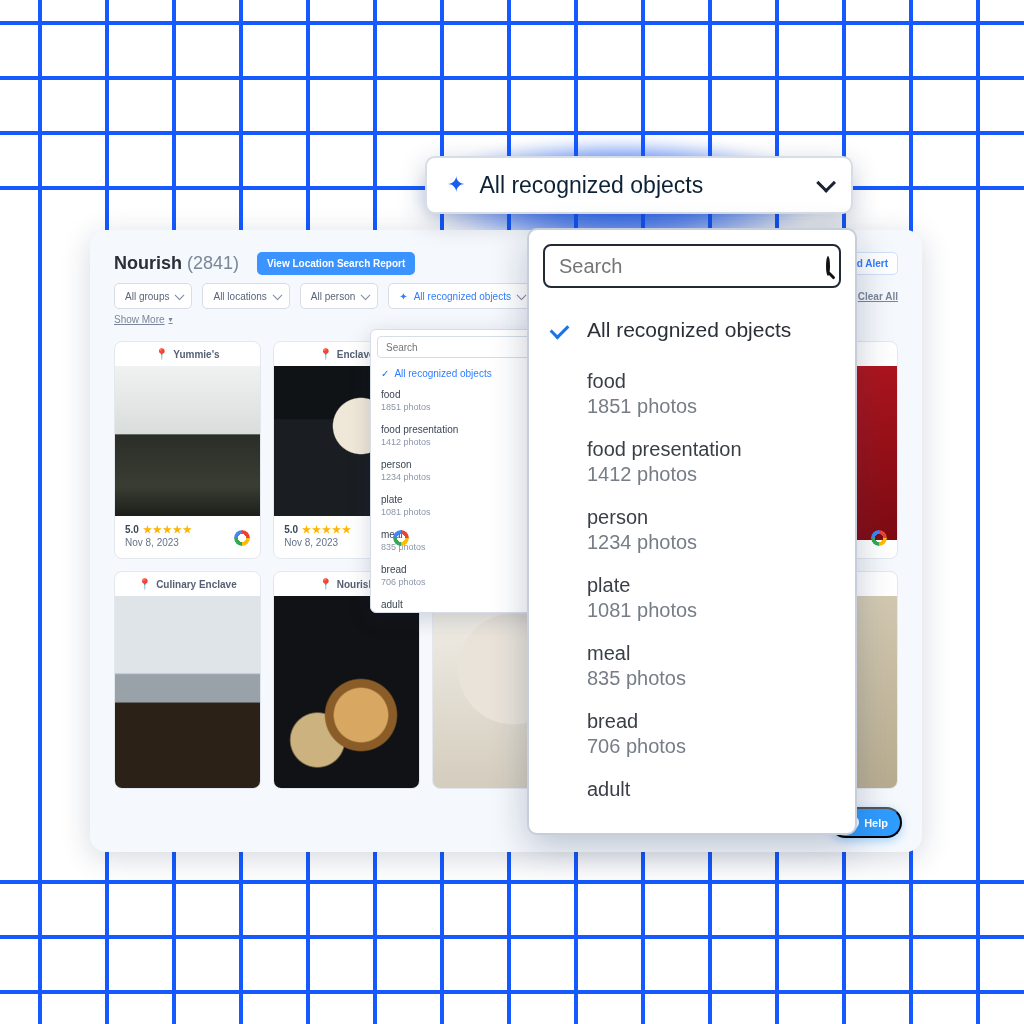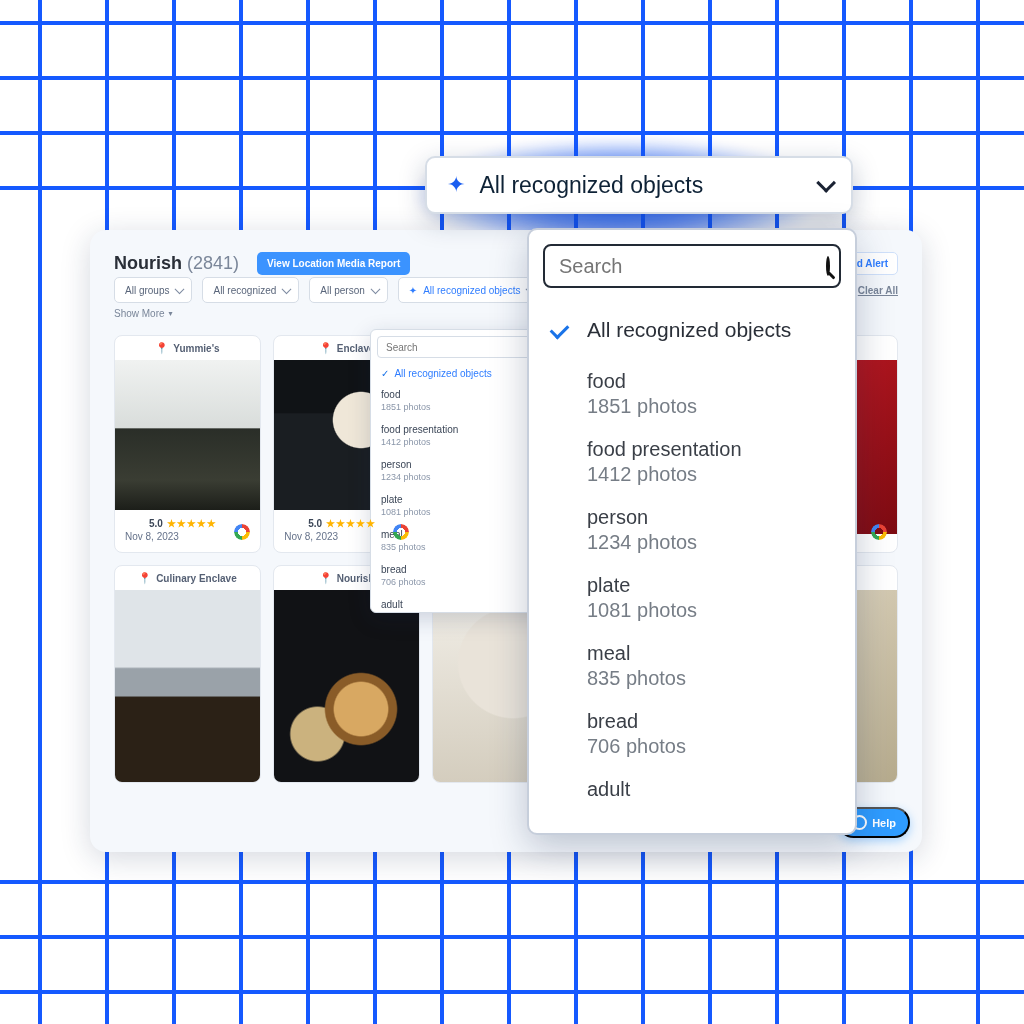--- a/index.html
+++ b/index.html
@@ -50,61 +50,61 @@
 
   
   .app{position:absolute;left:90px;top:230px;width:832px;height:622px;background:var(--bg-app);border-radius:16px;box-shadow:0 6px 30px rgba(20,40,80,.18);padding:22px 24px 0 24px;overflow:hidden;}
   .app .hdr{display:flex;align-items:center;gap:18px;}
   .title{font-size:18px;font-weight:700;color:var(--text);}
   .count{color:var(--muted);font-weight:500;}
   .btn-blue{background:var(--blue-light);color:#fff;border:0;border-radius:5px;font-size:10px;padding:6px 10px;font-weight:600;}
   .add-alert{margin-left:auto;font-size:10px;color:#2f7dff;font-weight:600;border:1px solid #cfe0fa;background:#fff;border-radius:5px;padding:5px 9px;}
 
   .filters-lbl{font-size:9px;letter-spacing:.3px;color:var(--muted);font-weight:700;margin-top:12px;}
-  .filters-row{display:flex;align-items:center;gap:10px;margin-top:2px;position:relative;}
+  .filters-row{display:flex;align-items:center;gap:10px;margin-top:8px;position:relative;}
   .chip{display:flex;align-items:center;gap:6px;background:#fff;border:1px solid var(--chip-border);border-radius:5px;height:26px;padding:0 22px 0 10px;color:#59657a;font-size:10px;position:relative;}
   .chip::after{content:"";position:absolute;right:8px;top:50%;width:6px;height:6px;border-right:1.4px solid #7d8aa0;border-bottom:1.4px solid #7d8aa0;transform:translateY(-60%) rotate(45deg);}
   .chip.rec{color:#2f7dff;}
   .sparkle{color:#2f7dff;font-size:10px;}
   .clear-all{margin-left:auto;font-size:10px;color:var(--muted);text-decoration:underline;font-weight:bold;}
-  .show-more{font-size:10px;color:var(--muted);margin-top:0;display:inline-flex;align-items:center;gap:4px;}
+  .show-more{font-size:10px;color:var(--muted);text-decoration:underline;margin-top:0;display:inline-flex;align-items:center;gap:4px;}
 
   
   .mini-dd{position:absolute;left:280px;top:99px;width:184px;background:#fff;border:1px solid var(--chip-border);border-radius:6px;box-shadow:0 6px 22px rgba(20,40,80,.18);font-size:10px;color:#59657a;}
   .mini-dd .srch{display:flex;align-items:center;margin:6px;border:1px solid var(--chip-border);border-radius:4px;height:22px;padding:0 6px;}
   .mini-dd .srch input{border:0;outline:0;font-size:10px;flex:1;}
   .mini-dd .sel{display:flex;align-items:center;gap:5px;padding:4px 10px;color:#2f7dff;}
   .mini-dd .opt{padding:6px 10px 2px 10px;color:#3b4657;}
   .mini-dd .sub{padding:0 10px 6px 10px;color:#8a96a9;font-size:9px;}
 
   
   .grid{display:grid;grid-template-columns:repeat(5,1fr);gap:12px;margin-top:14px;}
   .card{background:#fff;border:1px solid #e3e8ef;border-radius:8px;overflow:hidden;display:flex;flex-direction:column;height:218px;}
   .card .loc{display:flex;align-items:center;justify-content:center;gap:4px;height:24px;font-size:10px;color:#556074;font-weight:600;}
   .pin{color:#4a90e2;font-size:11px;}
   .card .img{flex:1;}
   .card .ftr{padding:8px 10px 10px 10px;font-size:10px;color:#65728a;display:flex;flex-direction:column;gap:2px;position:relative;}
-  .rating{color:#3b4657;font-weight:700;display:flex;gap:4px;margin-left:24px;}
+  .rating{color:#3b4657;font-weight:700;display:flex;gap:4px;}
   .stars{color:var(--gold);letter-spacing:1px;font-size:10px;}
   .glogo{position:absolute;right:10px;bottom:12px;width:16px;height:16px;border-radius:50%;background:conic-gradient(#ea4335 0 25%,#fbbc05 0 50%,#34a853 0 75%,#4285f4 0 100%);mask:radial-gradient(circle at center,transparent 34%,#000 36%);-webkit-mask:radial-gradient(circle at center,transparent 34%,#000 36%);}
   .row2 .card{height:218px;}
 
   
   .i1{background:linear-gradient(180deg,#f0f2f1 0%,#d9dddb 45%,#2a2e28 46%,#3a3d33 80%,#1c1e19 100%);}
   .i2{background:radial-gradient(circle at 60% 40%,#efe7d8 0 22%,transparent 23%),linear-gradient(180deg,#101316 0 35%,#1a1e22 36% 100%);}
   .i3{background:radial-gradient(circle at 45% 35%,#c89a5a 0 25%,#8e6a3b 26% 28%,transparent 29%),linear-gradient(180deg,#e6e2d9 0 40%,#c8bfb0 41% 100%);}
   .i4{background:linear-gradient(135deg,#d9cfbf,#b2a48e);} 
   .i5{background:linear-gradient(145deg,#c41a24,#7d0b12);} 
   .i6{background:linear-gradient(180deg,#dfe4e8 0 40%,#9aa2a9 41% 55%,#2b2116 56% 100%);} 
   .i7{background:radial-gradient(circle at 60% 62%,#d8a862 0 18%,#8a5c28 19% 24%,transparent 25%),radial-gradient(circle at 30% 75%,#cbb27e 0 15%,transparent 16%),#111215;} 
   .i8{background:radial-gradient(circle at 55% 38%,#e9e3d9 0 38%,transparent 39%),linear-gradient(180deg,#f2efe8,#d4cdbe);} 
   .i9{background:linear-gradient(180deg,#e8e5dd,#cfc9bb);} 
   .i10{background:linear-gradient(135deg,#e6ddc9,#b6ab8d);} 
 
-  .help{position:absolute;right:12px;bottom:14px;background:#2f9cff;color:#fff;border-radius:18px;font-size:11px;font-weight:700;padding:6px 12px;display:flex;align-items:center;gap:5px;box-shadow:0 3px 10px rgba(47,156,255,.4);}
+  .help{position:absolute;right:20px;bottom:14px;background:#2f9cff;color:#fff;border-radius:18px;font-size:11px;font-weight:700;padding:6px 12px;display:flex;align-items:center;gap:5px;box-shadow:0 3px 10px rgba(47,156,255,.4);}
   .help::before{content:"";display:inline-block;width:11px;height:11px;border:2px solid #fff;border-radius:50%;}
 
   
   .big-select{position:absolute;left:425px;top:156px;width:428px;height:58px;background:#fff;border:2px solid #d6dde6;border-radius:10px;box-shadow:0 8px 26px rgba(20,40,80,.25);display:flex;align-items:center;gap:14px;padding:0 20px;}
   .big-select .spk{color:#1a5ef0;font-size:22px;}
   .big-select .lbl{font-size:23px;color:var(--darker);font-weight:500;}
   .big-select .chev{margin-left:auto;width:14px;height:14px;border-right:3px solid #1a2233;border-bottom:3px solid #1a2233;transform:rotate(45deg) translateY(-3px);}
 
   .big-panel{position:absolute;left:527px;top:228px;width:330px;height:607px;background:#fff;border:2px solid #c6cedb;border-radius:10px;box-shadow:0 12px 36px rgba(20,40,80,.25);overflow:hidden;display:flex;flex-direction:column;}
   .big-panel .search{margin:14px 14px 10px 14px;height:44px;border:2px solid #222a35;border-radius:8px;display:flex;align-items:center;padding:0 12px;}
@@ -149,30 +149,30 @@
     <div class="v"></div>
 </div>
 <div class="glow"></div>
 
 <div class="app">
   <div class="hdr">
     <span class="title">
       <span>Nourish</span>
       <span class="count">(2841)</span>
     </span>
-    <button class="btn-blue">View Location Media Report</button>
+    <button class="btn-blue">View Location Search Report</button>
     <button class="add-alert">+ Add Alert</button>
   </div>
 
   <div class="filters-row">
     <div class="chip">
         <span>All groups</span>
       </div>
     <div class="chip">
-        <span>All recognized</span>
+        <span>All locations</span>
       </div>
     <div class="chip">
         <span>All person</span>
       </div>
     <div class="chip rec">
         <span class="sparkle">✦</span>
         <span>All recognized objects</span>
       </div>
     <a class="clear-all">Clear All</a>
   </div>

